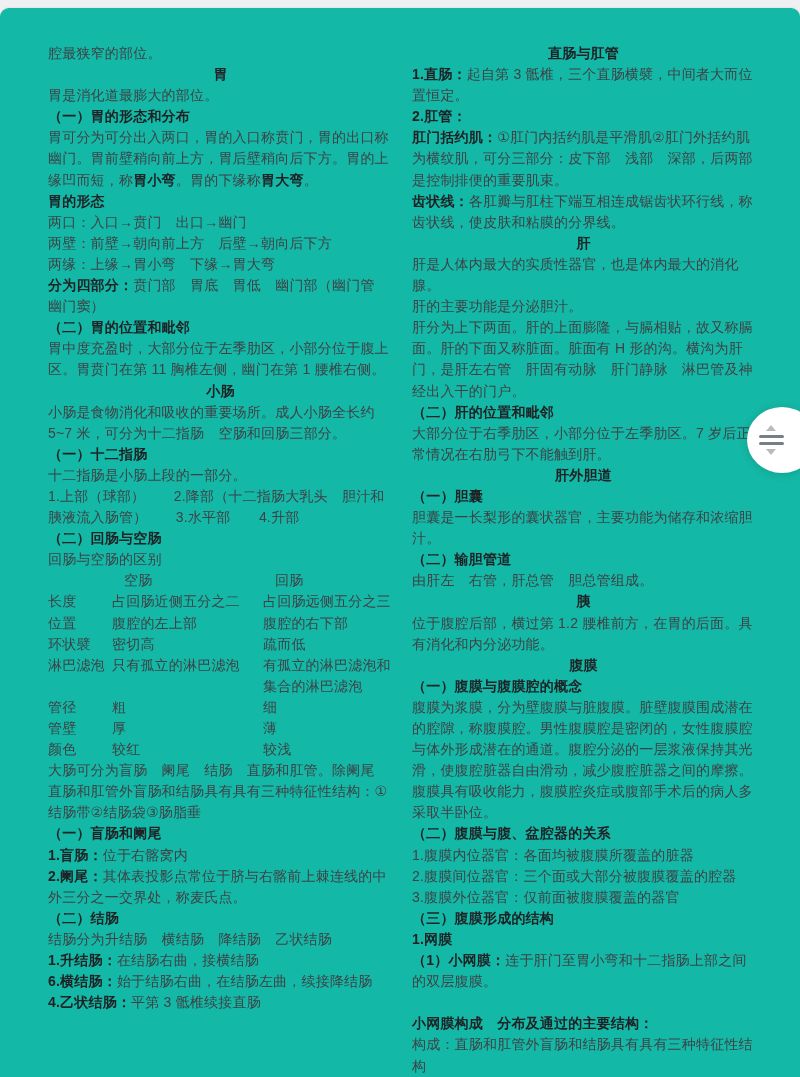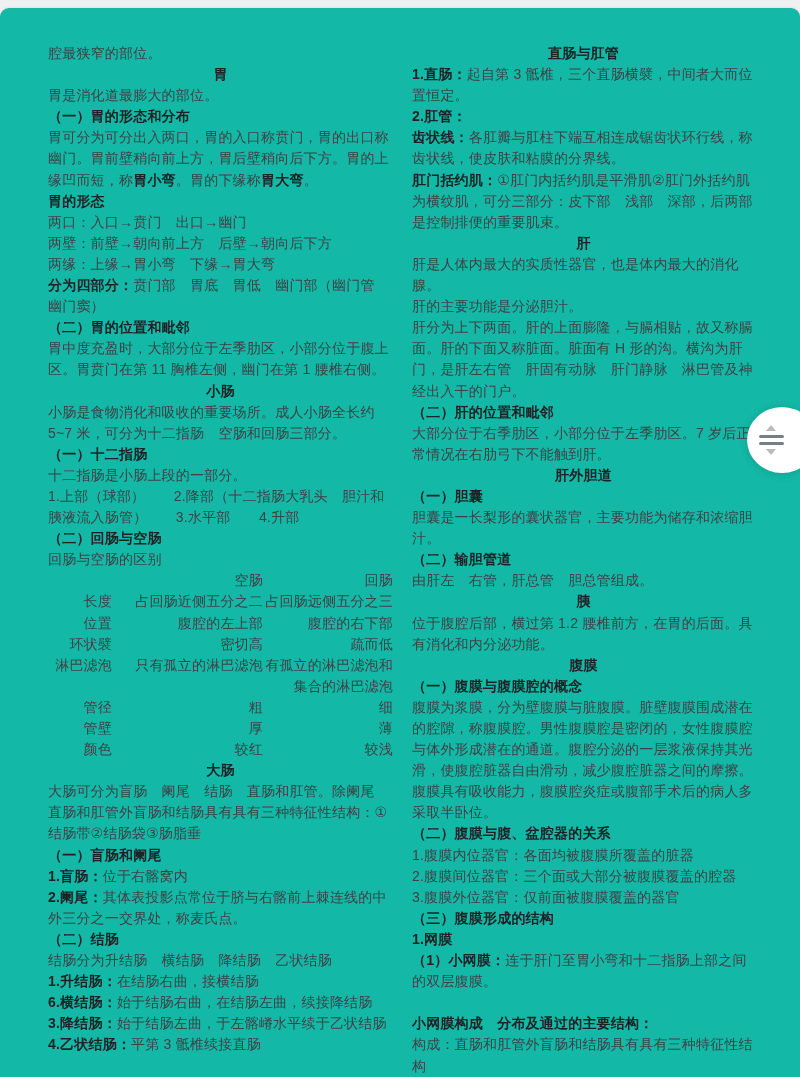--- a/index.html
+++ b/index.html
@@ -16,21 +16,21 @@
   }
   .col{font-size:14px;line-height:21.1px;color:#3e4246;letter-spacing:0.2px;}
   .col-left{width:345px;margin-left:48px;padding-top:35px;}
   .col-right{width:343px;margin-left:19px;padding-top:35px;}
   .h1{font-weight:700;text-align:center;color:#1e2225;}
   .h2{font-weight:700;color:#1e2225;}
   .p{white-space:pre-wrap;word-break:break-word;}
   .b{font-weight:700;color:#1e2225;margin-top:41px;}
   .gap{height:21.1px;}
   .tbl{width:100%;}
-  .tr{display:grid;grid-template-columns:64px 151px 1fr;text-align:right;}
+  .tr{display:grid;grid-template-columns:64px 151px 1fr;}
   .td{display:block;white-space:pre-wrap;}
   .th .td:nth-child(2),.th .td:nth-child(3){padding-left:12px;}
   .scrubber{
     position:absolute;left:747px;top:407px;width:70px;height:66px;
     background:#ffffff;border-radius:50%;
     box-shadow:0 1px 10px rgba(0,0,0,0.14);
     display:flex;flex-direction:column;align-items:center;justify-content:center;
     gap:4px;z-index:5;box-sizing:border-box;padding-right:22px;
   }
   .tri{width:0;height:0;border-left:5px solid transparent;border-right:5px solid transparent;}
@@ -98,38 +98,36 @@
           <span class="td">管壁</span>
           <span class="td">厚</span>
           <span class="td">薄</span>
         </div>
         <div class="tr">
           <span class="td">颜色</span>
           <span class="td">较红</span>
           <span class="td">较浅</span>
         </div>
       </div>
-      <div class="h1"><span class="b">大肠</span></div>
       <div class="p"><span class="r">大肠可分为盲肠　阑尾　结肠　直肠和肛管。除阑尾　直肠和肛管外盲肠和结肠具有具有三种特征性结构：①结肠带②结肠袋③肠脂垂</span></div>
       <div class="h2"><span class="b">（一）盲肠和阑尾</span></div>
       <div class="p"><span class="b">1.盲肠：</span><span class="r">位于右髂窝内</span></div>
       <div class="p"><span class="b">2.阑尾：</span><span class="r">其体表投影点常位于脐与右髂前上棘连线的中外三分之一交界处，称麦氏点。</span></div>
       <div class="h2"><span class="b">（二）结肠</span></div>
       <div class="p"><span class="r">结肠分为升结肠　横结肠　降结肠　乙状结肠</span></div>
       <div class="p"><span class="b">1.升结肠：</span><span class="r">在结肠右曲，接横结肠</span></div>
       <div class="p"><span class="b">6.横结肠：</span><span class="r">始于结肠右曲，在结肠左曲，续接降结肠</span></div>
-      <div class="p"><span class="b">3.降结肠：</span><span class="r">始于结肠左曲，于左髂嵴水平续于乙状结肠</span></div>
       <div class="p"><span class="b">4.乙状结肠：</span><span class="r">平第 3 骶椎续接直肠</span></div>
     </div>
   <div class="col col-right">
       <div class="h1"><span class="b">直肠与肛管</span></div>
       <div class="p"><span class="b">1.直肠：</span><span class="r">起自第 3 骶椎，三个直肠横襞，中间者大而位置恒定。</span></div>
       <div class="p"><span class="b">2.肛管：</span></div>
+      <div class="p"><span class="b">肛门括约肌：</span><span class="r">①肛门内括约肌是平滑肌②肛门外括约肌为横纹肌，可分三部分：皮下部　浅部　深部，后两部是控制排便的重要肌束。</span></div>
       <div class="p"><span class="b">齿状线：</span><span class="r">各肛瓣与肛柱下端互相连成锯齿状环行线，称齿状线，使皮肤和粘膜的分界线。</span></div>
-      <div class="p"><span class="b">肛门括约肌：</span><span class="r">①肛门内括约肌是平滑肌②肛门外括约肌为横纹肌，可分三部分：皮下部　浅部　深部，后两部是控制排便的重要肌束。</span></div>
       <div class="h1"><span class="b">肝</span></div>
       <div class="p"><span class="r">肝是人体内最大的实质性器官，也是体内最大的消化腺。</span></div>
       <div class="p"><span class="r">肝的主要功能是分泌胆汁。</span></div>
       <div class="p"><span class="r">肝分为上下两面。肝的上面膨隆，与膈相贴，故又称膈面。肝的下面又称脏面。脏面有 H 形的沟。横沟为肝门，是肝左右管　肝固有动脉　肝门静脉　淋巴管及神经出入干的门户。</span></div>
       <div class="h2"><span class="b">（二）肝的位置和毗邻</span></div>
       <div class="p"><span class="r">大部分位于右季肋区，小部分位于左季肋区。7 岁后正常情况在右肋弓下不能触到肝。</span></div>
       <div class="h1"><span class="b">肝外胆道</span></div>
       <div class="h2"><span class="b">（一）胆囊</span></div>
       <div class="p"><span class="r">胆囊是一长梨形的囊状器官，主要功能为储存和浓缩胆汁。</span></div>
       <div class="h2"><span class="b">（二）输胆管道</span></div>

